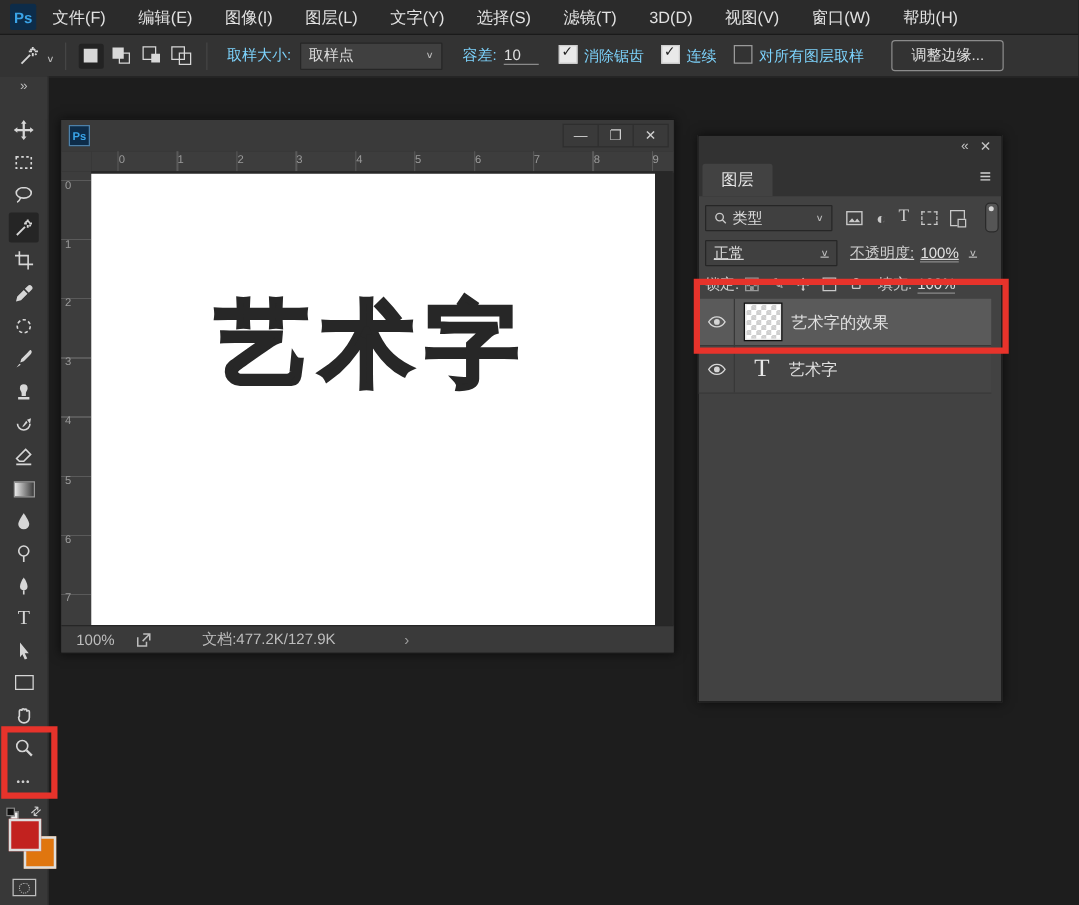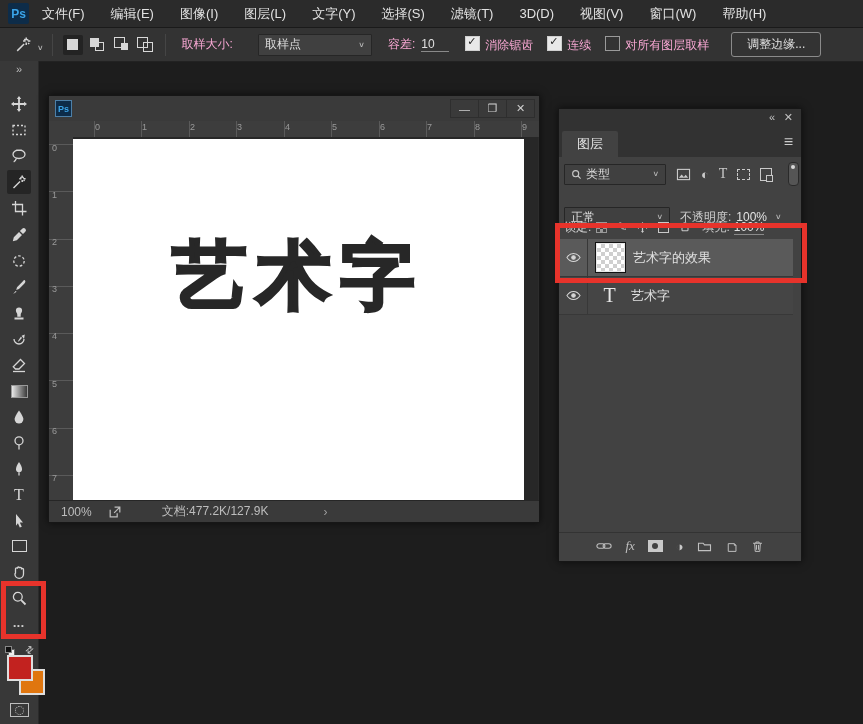--- a/index.html
+++ b/index.html
@@ -20,21 +20,21 @@
   .combine{width:20px;height:20px;display:flex;align-items:center;justify-content:center;margin:0 2px;border-radius:2px;}
   .combine.pressed{background:#232323;}
   .sq{background:#d8d8d8;display:inline-block;}
   .sq-o{border:1.5px solid #d8d8d8;display:inline-block;background:transparent;}
   .dropdown{background:#404040;border:1px solid #262626;height:20px;display:flex;align-items:center;
             padding:0 6px;color:#dcdcdc;border-radius:1px;}
   .caret{font-size:9px;color:#bbb;margin-left:6px;transform:scaleY(.8);}
   .cb{width:13px;height:13px;border:1px solid #cfcfcf;background:#e9e9e9;margin-right:5px;position:relative;display:inline-block;vertical-align:-2px;}
   .cb.off{background:transparent;border:1px solid #9a9a9a;}
   .cb.on::after{content:"✓";position:absolute;left:1px;top:-2px;color:#222;font-size:11px;font-weight:bold;}
-  .opt-label{color:#f9a8d4;font-size:12px;}
+  .opt-label{color:#7dd3fc;font-size:12px;}
   #refine-btn{border:1px solid #8b8b8b;border-radius:3px;padding:3px 15px;color:#e0e0e0;background:transparent;font-size:12px;}
   
   #toolbar{left:0;top:61px;width:38px;height:663px;background:#383838;border-right:1px solid #2a2a2a;}
   .tool{position:absolute;left:7px;width:24px;height:24px;display:flex;align-items:center;justify-content:center;border-radius:2px;}
   .tool.selected{background:#252525;}
   .tool svg{stroke:#d6d6d6;fill:none;stroke-width:1.3;}
   .tool .fillico{fill:#d6d6d6;stroke:none;}
   
   #docwin{left:48px;top:95px;width:490px;height:426px;background:#2c2c2c;border:1px solid #161616;
           box-shadow:0 0 8px rgba(0,0,0,.6);}
@@ -130,21 +130,21 @@
     <div class="combine">
         <span class="sq-o" style="width:9px;height:9px;margin-right:-4px;margin-top:-4px;"></span>
         <span class="sq" style="width:7px;height:7px;margin-top:4px;"></span>
       </div>
     <div class="combine">
         <span class="sq-o" style="width:9px;height:9px;margin-right:-5px;margin-top:-4px;"></span>
         <span class="sq-o" style="width:8px;height:8px;margin-top:4px;"></span>
       </div>
     <div class="optsep"></div>
     <span class="opt-label" style="margin-left:8px;">取样大小:</span>
-    <div class="dropdown" style="width:100px;margin-left:25px;justify-content:space-between;">
+    <div class="dropdown" style="width:100px;margin-left:7px;justify-content:space-between;">
       <span>取样点</span>
         <span class="caret">∨</span>
     </div>
     <span class="opt-label" style="margin-left:16px;">容差:</span>
     <span class="underl" style="margin-left:6px;min-width:28px;color:#e0e0e0;">10</span>
     <span style="margin-left:16px;"><span class="cb on"></span><span class="opt-label">消除锯齿</span></span>
     <span style="margin-left:14px;"><span class="cb on"></span><span class="opt-label">连续</span></span>
     <span style="margin-left:14px;"><span class="cb off"></span><span class="opt-label">对所有图层取样</span></span>
     <button id="refine-btn" style="margin-left:22px;">调整边缘...</button>
   </div>
@@ -353,21 +353,21 @@
       <span class="lfico">
           <span style="width:10px;height:11px;border:1px solid #c9c9c9;display:inline-block;position:relative;">
             <span style="position:absolute;right:-2px;bottom:-2px;width:5px;height:5px;background:#424242;border:1px solid #c9c9c9;"></span>
           </span>
         </span>
       <span class="abs" style="right:2px;top:0px;width:9px;height:22px;background:#555;border:1px solid #2a2a2a;border-radius:4px;">
           <span style="position:absolute;left:1.5px;top:2px;width:4px;height:4px;background:#d8d8d8;border-radius:50%;"></span>
         </span>
     </div>
 
-    <div class="lp-row" style="top:96px;height:24px;">
+    <div class="lp-row" style="top:81px;height:24px;text-decoration:underline;">
       <div class="dropdown" style="width:92px;margin-left:5px;justify-content:space-between;height:19px;">
         <span>正常</span>
           <span class="caret">∨</span>
       </div>
       <span style="margin-left:10px;color:#cfcfcf;">不透明度:</span>
       <span class="underl" style="margin-left:5px;color:#e2e2e2;">100%</span>
       <span class="caret" style="margin-left:8px;">∨</span>
     </div>
 
     <div class="lp-row" style="top:107px;height:22px;">
@@ -408,39 +408,18 @@
       <div class="eyebox">
         <svg width="15" height="11" viewBox="0 0 16 11" style="stroke:#d6d6d6;fill:none;stroke-width:1.1;">
             <path d="M1 5.5C3 2.3 5.8 1.2 8 1.2s5 1.1 7 4.3c-2 3.2-5 4.3-7 4.3S3 8.7 1 5.5z"></path>
             <circle cx="8" cy="5.5" r="1.9" fill="#d6d6d6"></circle>
           </svg>
       </div>
       <div class="thumb ttext">T</div>
       <span class="layer-name">艺术字</span>
     </div>
 
-    <div id="lp-footer">
-      <svg width="16" height="12" viewBox="0 0 18 12">
-          <rect x="1" y="3.5" width="9" height="5" rx="2.5"></rect>
-          <rect x="8" y="3.5" width="9" height="5" rx="2.5"></rect>
-        </svg>
-      <span style="font-style:italic;font-family:'Liberation Serif',serif;font-size:13px;">fx</span>
-      <span style="width:15px;height:12px;background:#c9c9c9;display:inline-flex;align-items:center;justify-content:center;">
-          <span style="width:6px;height:6px;background:#424242;border-radius:50%;"></span>
-        </span>
-      <span style="font-size:13px;color:#c9c9c9;">◑</span>
-      <svg width="15" height="12" viewBox="0 0 16 13">
-          <path d="M1.5 3.5h5l1.5 1.8h6.5V11.5h-13z"></path>
-        </svg>
-      <svg width="13" height="13" viewBox="0 0 16 16">
-          <path d="M4 4.5h7.5l2 2V14H4z"></path>
-          <path d="M11.5 4.5v2h2"></path>
-        </svg>
-      <svg width="13" height="13" viewBox="0 0 16 16">
-          <path d="M2.5 4h11M6 4V2.5h4V4M4.5 4l.7 10h5.6l.7-10M6.8 6v6M9.2 6v6"></path>
-        </svg>
-    </div>
   </div>
 
   <div class="abs redbox" style="left: 555px; top: 223px; width: 242px; height: 50px; border-color: rgb(231, 51, 43);"></div>
   <div class="abs redbox" style="left: 1px; top: 581px; width: 35px; height: 48px; border-color: rgb(231, 51, 43);"></div>
 
 </div>
 
 </body></html>

